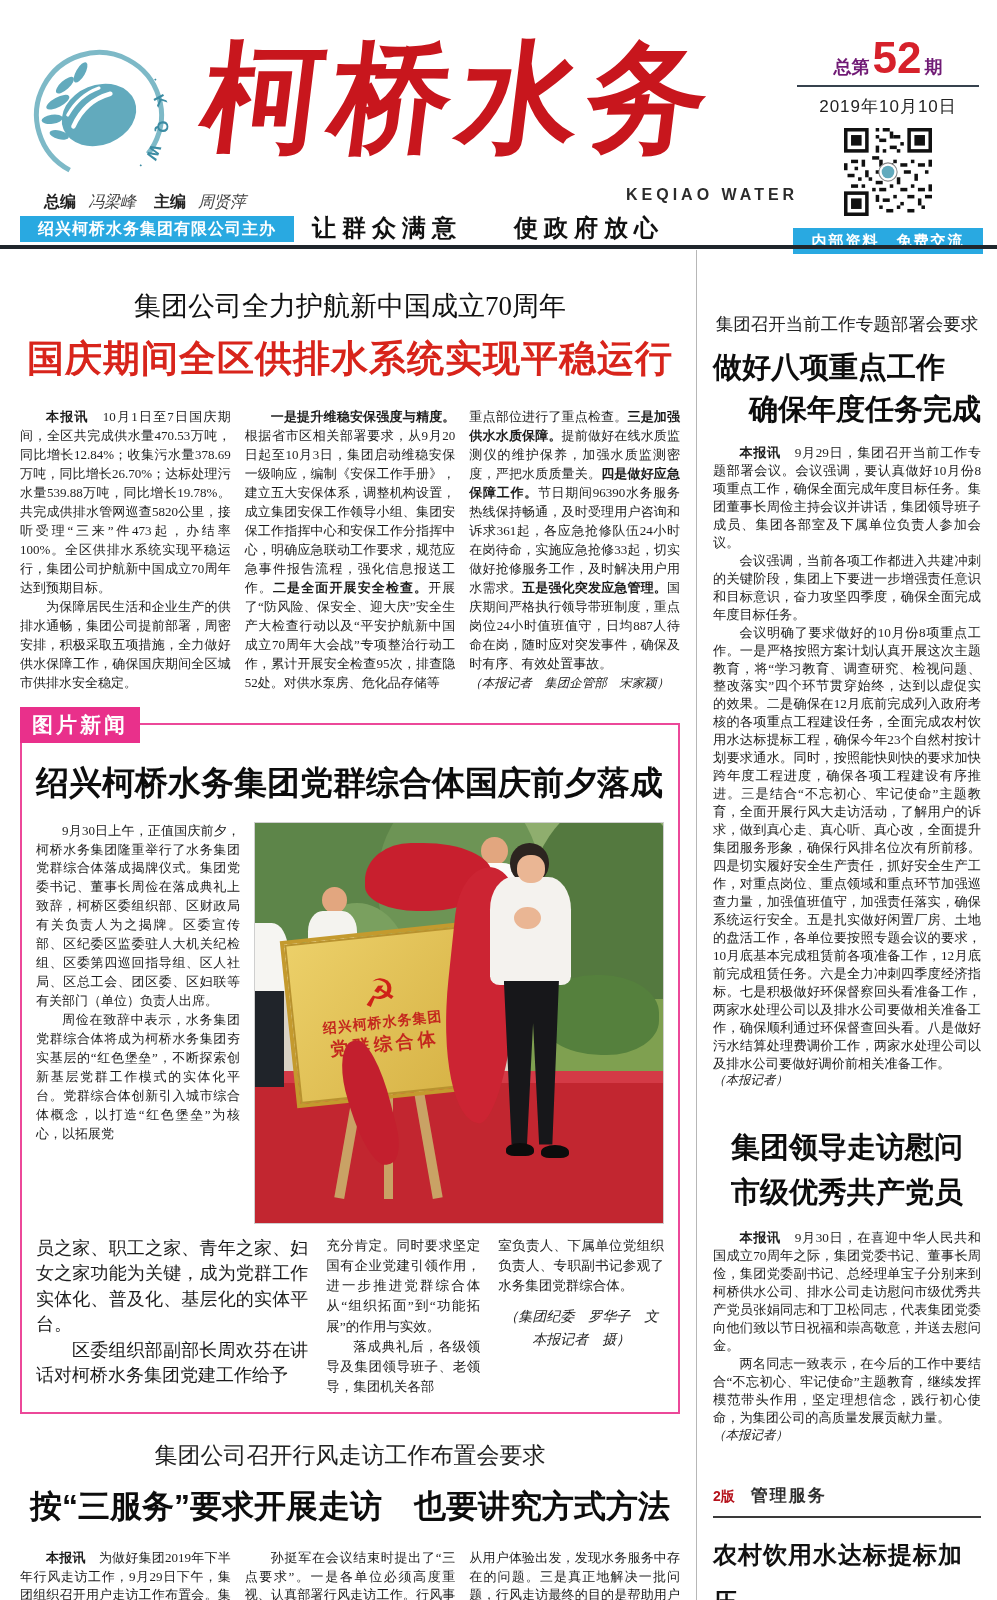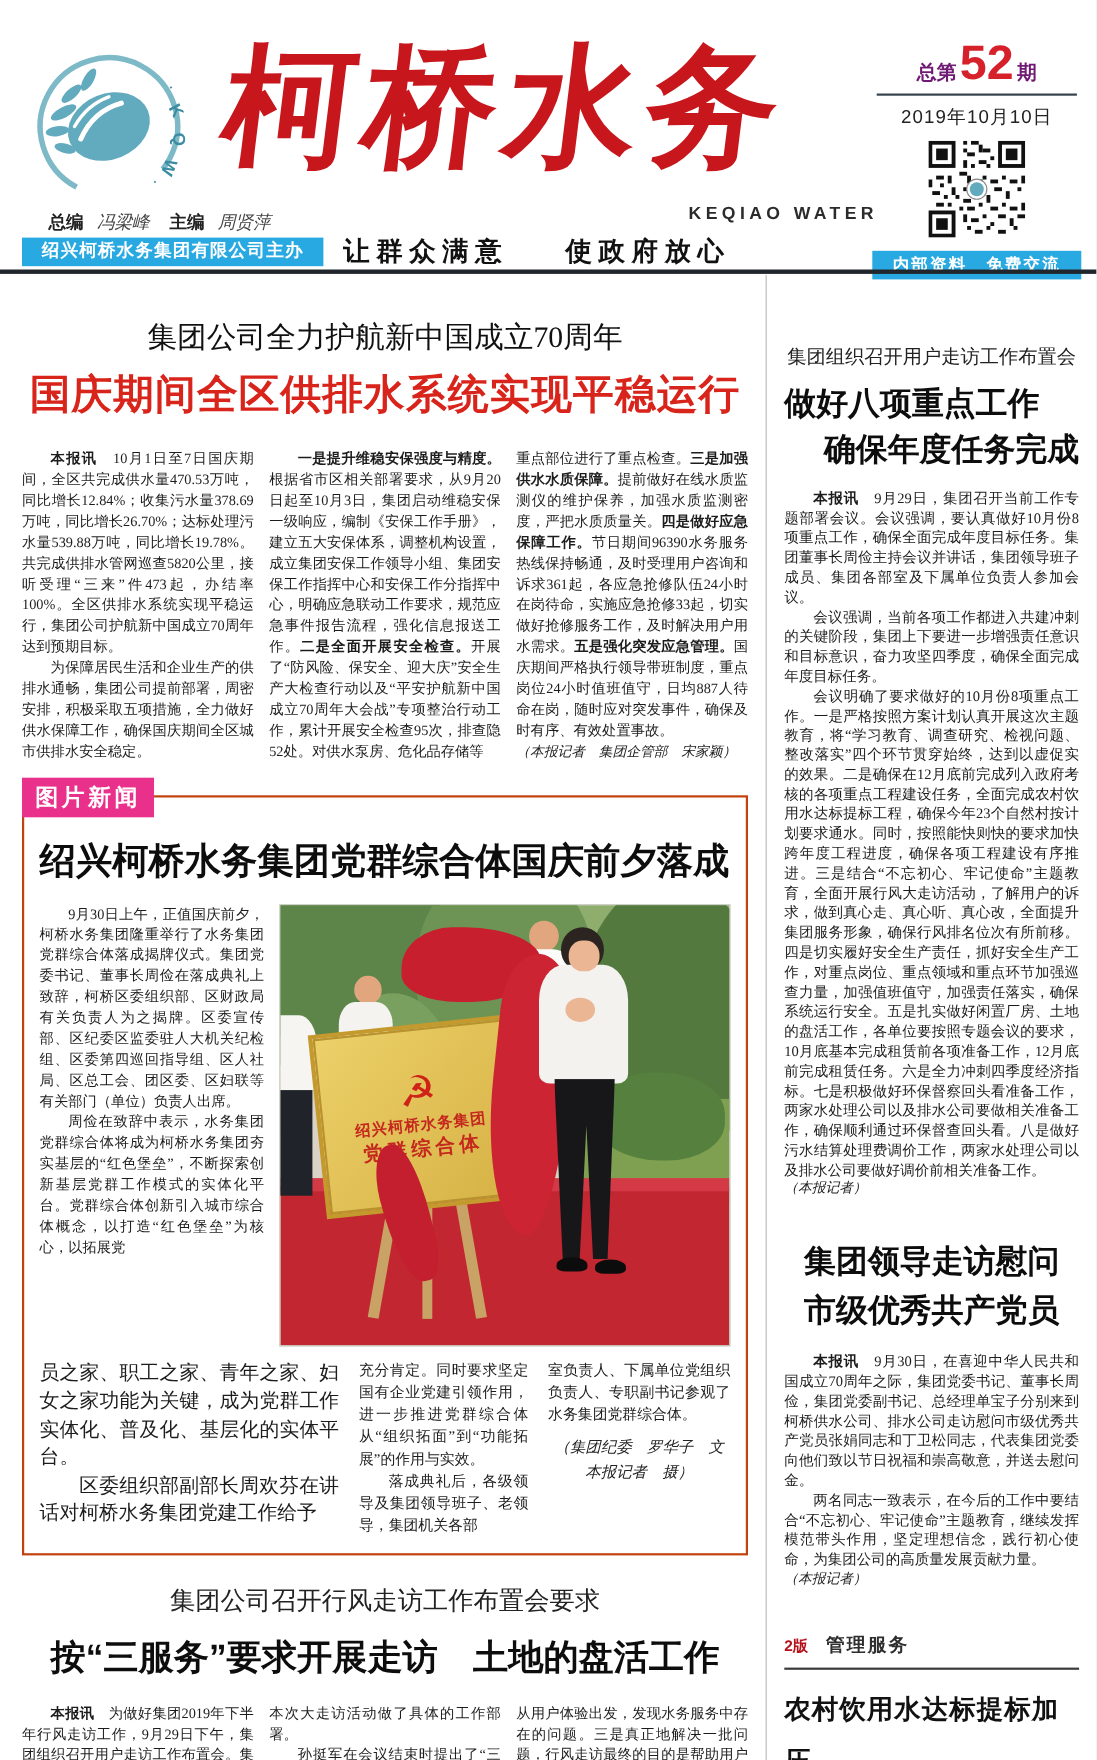--- a/index.html
+++ b/index.html
@@ -42,21 +42,21 @@
   .ind{text-indent:2em;}
   b{font-family:var(--sans);font-weight:bold;}
   .sig{text-align:right;font-style:italic;font-size:12.5px;margin-top:4px;color:#222;}
   
   .lead-kicker{margin:38px 0 10px;text-align:center;font-size:27px;color:#111;}
   .lead-headline{margin:6px 0 24px;text-align:center;font-family:var(--sans);font-weight:900;
     font-size:37px;letter-spacing:1px;color:#d8241b;}
   .cols3{display:flex;gap:14px;font-size:13px;line-height:1.46;}
   .cols3 .col{flex:1;min-width:0;}
   
-  .picture-box{position:relative;border:2px solid #c2410c;margin-top:30px;padding:34px 14px 14px;}
+  .picture-box{position:relative;border:2px solid #ec4899;margin-top:30px;padding:34px 14px 14px;}
   .badge{position:absolute;left:-2px;top:-18px;background:#e9308b;color:#fff;font-family:var(--sans);
     font-weight:bold;font-size:21px;letter-spacing:3px;padding:4px 12px;}
   .pic-headline{margin:2px 0 16px;text-align:left;font-family:var(--sans);font-weight:900;font-size:33px;color:#0d0d0d;}
   .pic-row{display:flex;gap:14px;}
   .pic-text{width:204px;flex:none;font-size:13px;line-height:1.46;}
   .pic-cols{display:flex;gap:18px;margin-top:12px;}
   .pic-colA{width:46%;font-size:18px;line-height:1.42;}
   .pic-colB{width:26%;font-size:13.5px;line-height:1.5;}
   .pic-colC{width:28%;font-size:13.5px;line-height:1.5;}
   .caption{margin-top:10px;text-align:center;font-style:italic;font-size:14px;color:#222;line-height:1.6;}
@@ -335,43 +335,42 @@
             <div class="caption">
               <div>（集团纪委　罗华子　文</div>
               <div>本报记者　摄）</div>
             </div>
           </div>
         </div>
       </div>
 
       <div class="bottom-story story">
         <div class="bottom-kicker">集团公司召开行风走访工作布置会要求</div>
-        <div class="bottom-headline">按“三服务”要求开展走访　土地的盘活工作</div>
+        <div class="bottom-headline">按“三服务”要求开展走访　也要讲究方式方法</div>
         <div class="cols3">
           <div class="col">
             <p class="ind"><b>本报讯　</b><span>为做好集团2019年下半年行风走访工作，9月29日下午，集团组织召开用户走访工作布置会。集团监事会主席孙挺军，集团相关部室负责人、下属单位分管领导、部室负责人及相关人员参加此次会议。</span></p>
 
           </div>
           <div class="col">
-            <p><span>本次大走访活动做了具体的工作部署。</span></p>
             <p class="ind"><span>孙挺军在会议结束时提出了“三点要求”。一是各单位必须高度重视、认真部署行风走访工作。行风事关作风、事关形象，要结合三服务、主题教育等活动实实在在、扎扎实实开展走访活动。二是走访要采取科学合理的方式。走访不可流于形式，也要讲究方式方法，关键是真心诚心、真正从用户角度出发、</span></p>
           </div>
           <div class="col">
             <p><span>从用户体验出发，发现水务服务中存在的问题。三是真正地解决一批问题，行风走访最终的目的是帮助用户解决问题，各单位要认真收集、梳理出突出问题，将用户真实的意见建议反馈上来，做到真问题真解决。</span></p>
 
           </div>
         </div>
       </div>
 
     </div>
 
     <div class="right-col">
 
       <div class="story">
-        <div class="r-kicker">集团组织召开用户走访工作布置会</div>
+        <div class="r-kicker">集团召开当前工作专题部署会要求</div>
         <div class="r-headline">
           <span class="l1">做好八项重点工作</span>
           <span class="l2">确保年度任务完成</span>
         </div>
         <div class="r-body">
           <p class="ind"><b>本报讯　</b><span>9月29日，集团召开当前工作专题部署会议。会议强调，要认真做好10月份8项重点工作，确保全面完成年度目标任务。集团董事长周俭主持会议并讲话，集团领导班子成员、集团各部室及下属单位负责人参加会议。</span></p>
           <p class="ind"><span>会议强调，当前各项工作都进入共建冲刺的关键阶段，集团上下要进一步增强责任意识和目标意识，奋力攻坚四季度，确保全面完成年度目标任务。</span></p>
           <p class="ind"><span>会议明确了要求做好的10月份8项重点工作。一是严格按照方案计划认真开展这次主题教育，将“学习教育、调查研究、检视问题、整改落实”四个环节贯穿始终，达到以虚促实的效果。二是确保在12月底前完成列入政府考核的各项重点工程建设任务，全面完成农村饮用水达标提标工程，确保今年23个自然村按计划要求通水。同时，按照能快则快的要求加快跨年度工程进度，确保各项工程建设有序推进。三是结合“不忘初心、牢记使命”主题教育，全面开展行风大走访活动，了解用户的诉求，做到真心走、真心听、真心改，全面提升集团服务形象，确保行风排名位次有所前移。四是切实履好安全生产责任，抓好安全生产工作，对重点岗位、重点领域和重点环节加强巡查力量，加强值班值守，加强责任落实，确保系统运行安全。五是扎实做好闲置厂房、土地的盘活工作，各单位要按照专题会议的要求，10月底基本完成租赁前各项准备工作，12月底前完成租赁任务。六是全力冲刺四季度经济指标。七是积极做好环保督察回头看准备工作，两家水处理公司以及排水公司要做相关准备工作，确保顺利通过环保督查回头看。八是做好污水结算处理费调价工作，两家水处理公司以及排水公司要做好调价前相关准备工作。</span></p>
           <p class="sig">（本报记者）</p>
         </div>

